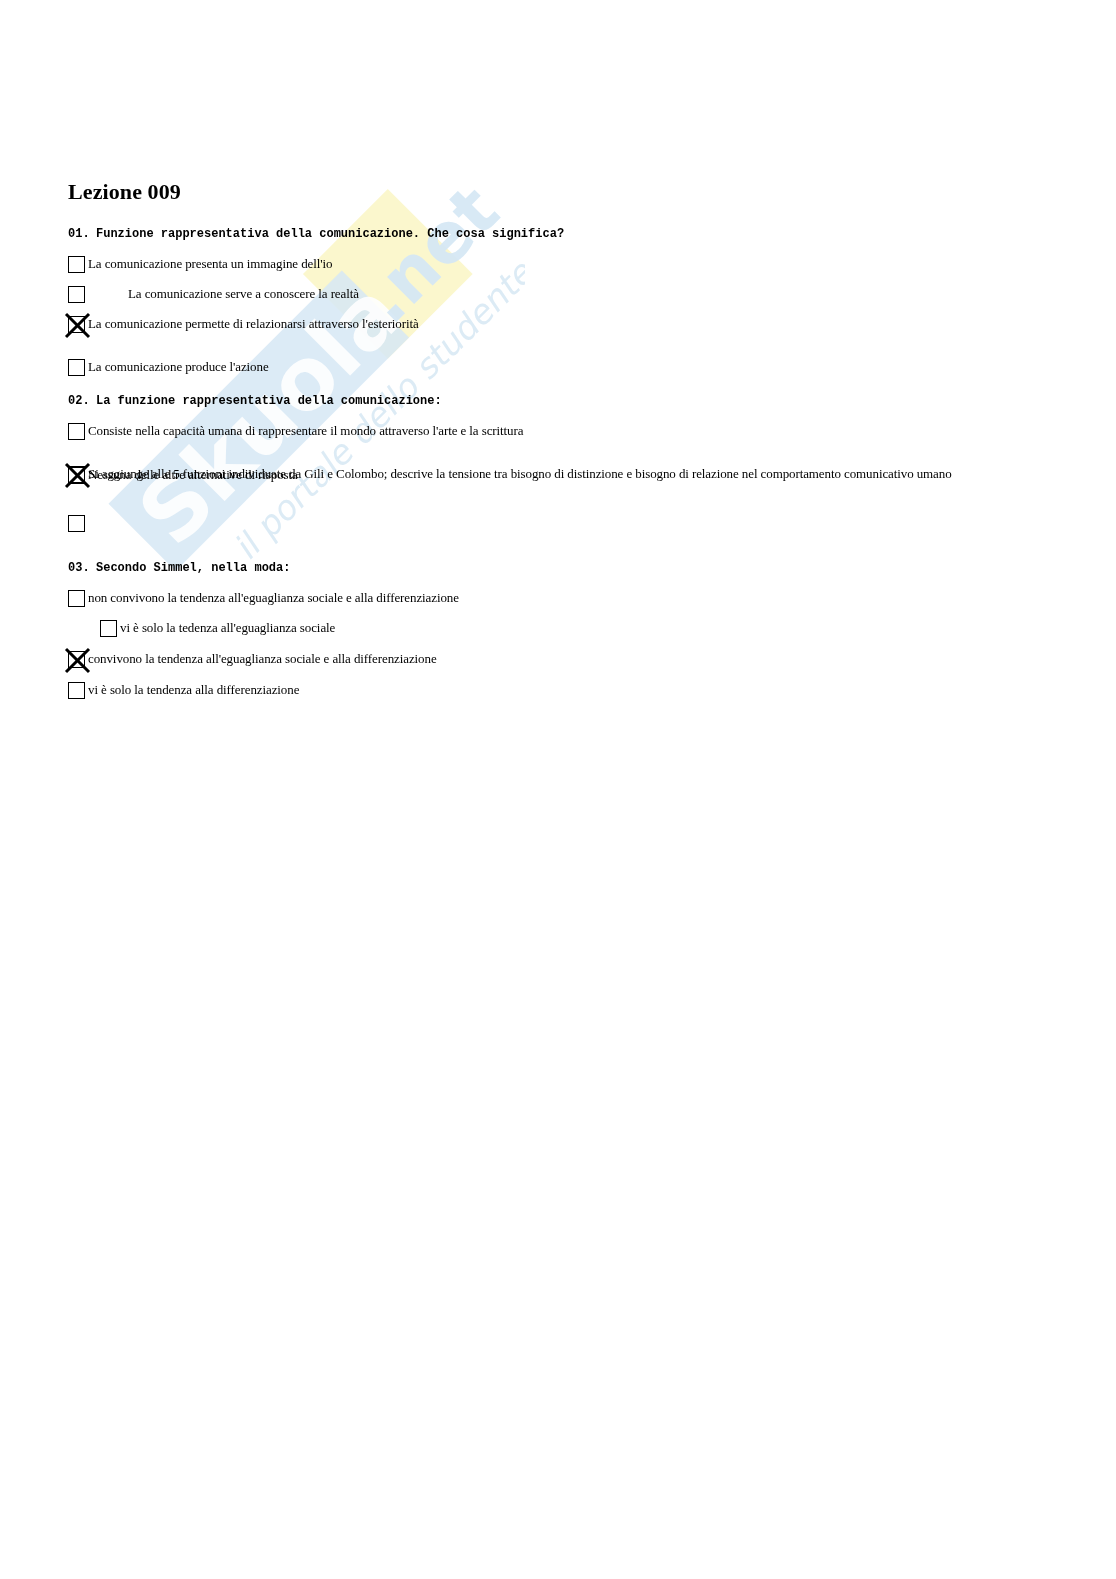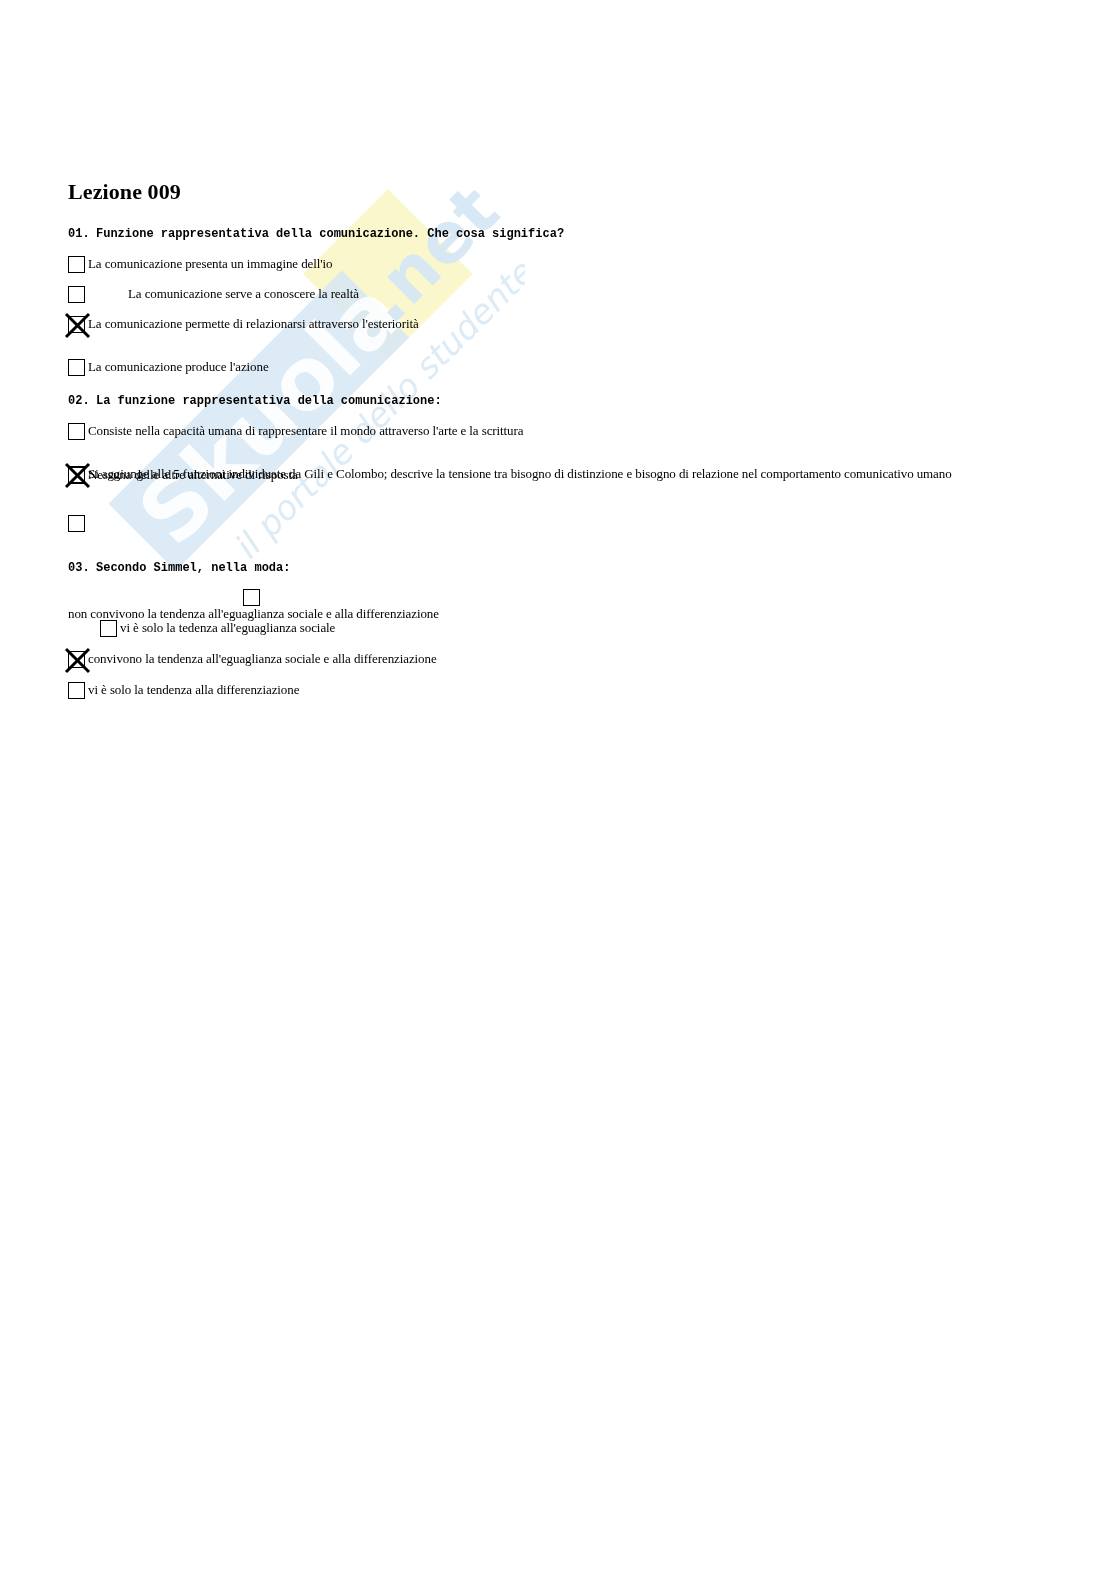--- a/index.html
+++ b/index.html
@@ -90,21 +90,21 @@
     </div>
     <div class="option" style="top:121px;">
       <span class="checkbox"></span>
     </div>
   </div>
 
   <div class="question" style="top:560px;">
     <div class="q-head">
       <span class="q-num">03.</span><span>Secondo Simmel, nella moda:</span>
     </div>
-    <div class="option" style="top:29px;flex-direction:column;">
+    <div class="option" style="top:29px;">
       <span class="checkbox"></span>
       <span class="opt-text">non convivono la tendenza all'eguaglianza sociale e alla differenziazione</span>
     </div>
     <div class="option" style="top:59px;padding-left:32px;">
       <span class="checkbox"></span>
       <span class="opt-text">vi è solo la tedenza all'eguaglianza sociale</span>
     </div>
     <div class="option" style="top:90px;">
       <span class="checkbox">
         <svg viewBox="0 0 27 27">

